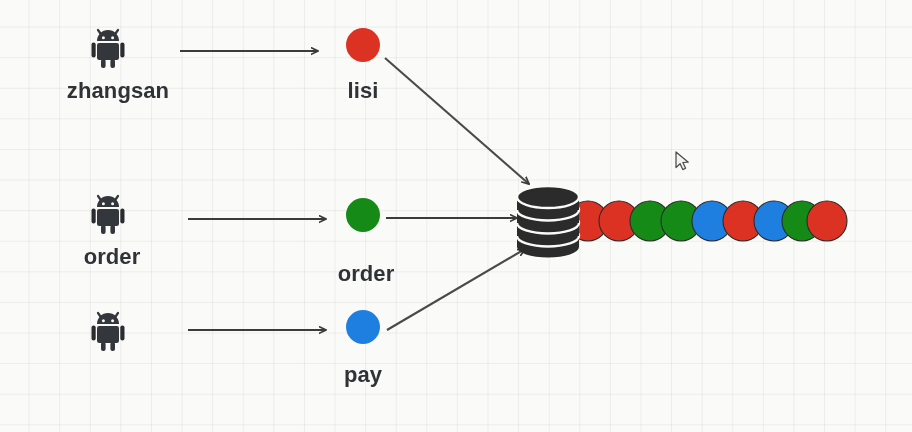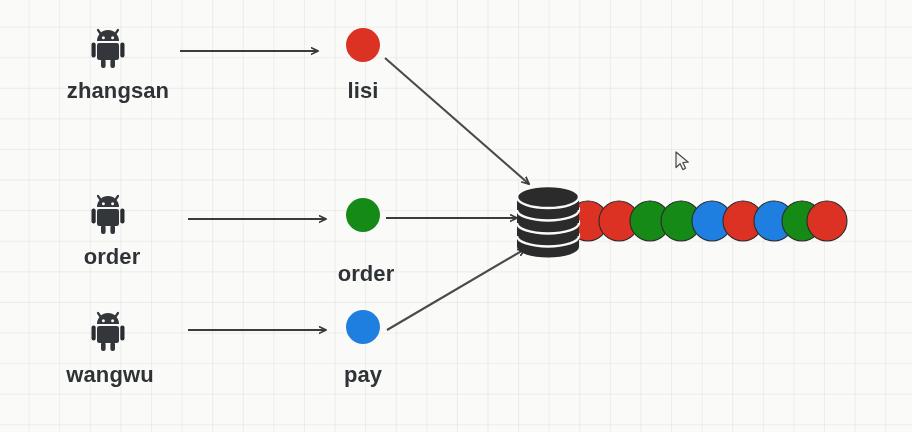--- a/index.html
+++ b/index.html
@@ -134,19 +134,18 @@
       <ellipse cx="548" cy="197" rx="31" ry="11" fill="#2b2b2b" stroke="#fafaf9" stroke-width="2.4"></ellipse>
     </g>
 
     <g class="cursor-layer" transform="translate(676,152)">
       <path d="M0,0 L0,15.5 L4.1,11.7 L6.8,17.6 L9.6,16.2 L6.9,10.5 L12.3,10.2 Z" fill="#f2f2f2" stroke="#4c4c4c" stroke-width="1.25" stroke-linejoin="round"></path>
     </g>
   </svg>
 
   <div class="node-label label-center" style="left:118px; top:78px;">zhangsan</div>
   <div class="node-label label-center" style="left:112px; top:244px;">order</div>
-  <div class="node-label label-center" style="left:110px; top:362px;">wangwu</div>
 
   <div class="node-label label-center" style="left:363px; top:78px;">lisi</div>
   <div class="node-label label-center" style="left:366px; top:261px;">order</div>
   <div class="node-label label-center" style="left:363px; top:362px;">pay</div>
 
 </div>
 
 </body></html>

